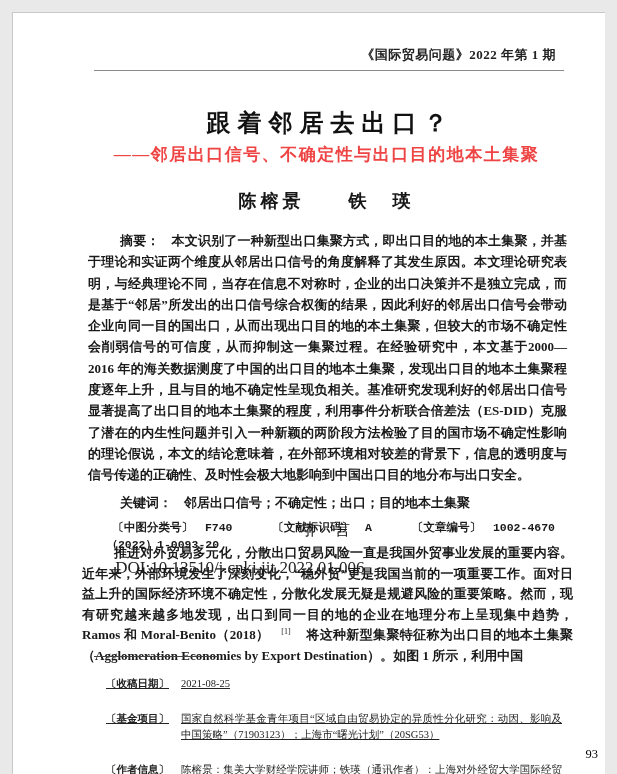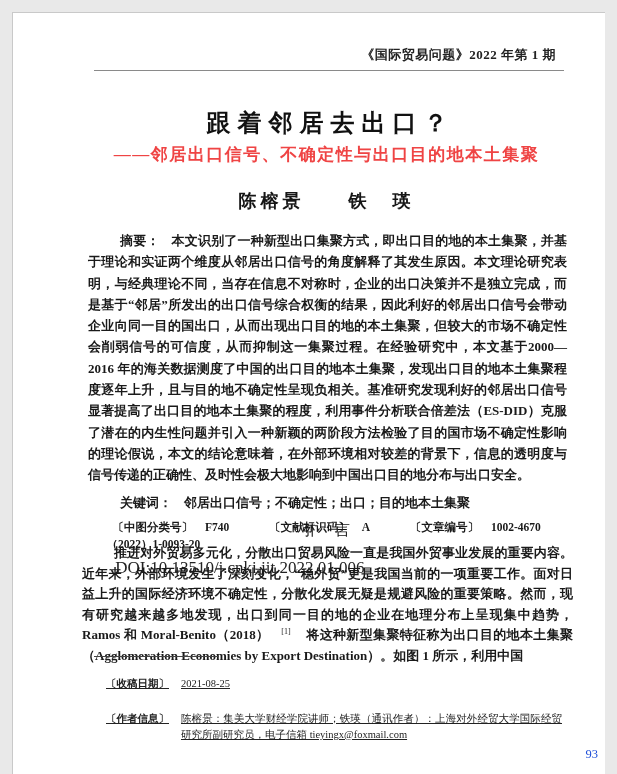--- a/index.html
+++ b/index.html
@@ -77,21 +77,21 @@
   }
   .abstract-block p.indent { text-indent: 2em; }
   .meta-line {
     margin-top: 1px;
     padding-left: 1.6em;
     font-size: 11.5px;
     font-weight: bold;
     line-height: 17px;
     text-align: left;
   }
-  .meta-line .sans { font-family: Liberation Serif, serif; font-weight: bold; text-align: right; }
+  .meta-line .sans { font-family: Liberation Mono, monospace; font-weight: bold; text-align: right; }
   .meta-line .gap { display: inline-block; width: 16px; }
   .doi-line {
     padding-left: 1.6em;
     font-size: 17px;
     font-weight: normal;
     line-height: 17px;
     text-align: left;
     color: #222;
   }
   .section-heading {
@@ -135,21 +135,21 @@
     color: #222;
   }
   .footnote-row { display: flex; align-items: flex-start; text-decoration: underline; }
   .footnote-label { flex: 0 0 62px; font-weight: bold; white-space: nowrap; }
   .footnote-text { flex: 1; text-align: justify; font-weight: 500; }
   .page-number {
     position: absolute;
     top: 728px;
     right: 24px;
     font-size: 12.5px;
-    color: #1d4ed8;
+    color: #000000;
   }
   .footer-line {
     position: absolute;
     bottom: 7px;
     left: 10px;
     right: 10px;
     display: flex;
     justify-content: space-between;
     font-size: 11.5px;
     color: #9b9b9b;
@@ -180,20 +180,24 @@
   <p class="intro-paragraph"><span>推进对外贸易多元化，分散出口贸易风险一直是我国外贸事业发展的重要内容。近年来，外部环境发生了深刻变化，“稳外贸”更是我国当前的一项重要工作。面对日益上升的国际经济环境不确定性，分散化发展无疑是规避风险的重要策略。然而，现有研究越来越多地发现，出口到同一目的地的企业在地理分布上呈现集中趋势，Ramos 和 Moral-Benito（2018）</span><sup>[1]</sup><span> 将这种新型集聚特征称为出口目的地本土集聚（Agglomeration Economies by Export Destination）。如图 1 所示，利用中国</span></p>
 
   <div class="footnote-rule"></div>
 
   <div class="footnotes">
     <div class="footnote-row">
       <span class="footnote-label">〔收稿日期〕</span>
       <span class="footnote-text">2021-08-25</span>
     </div>
     <div class="footnote-row">
+      <span class="footnote-label">〔基金项目〕</span>
+      <span class="footnote-text">国家自然科学基金青年项目“区域自由贸易协定的异质性分化研究：动因、影响及中国策略”（71903123）；上海市“曙光计划”（20SG53）</span>
+    </div>
+    <div class="footnote-row">
       <span class="footnote-label">〔作者信息〕</span>
       <span class="footnote-text">陈榕景：集美大学财经学院讲师；铁瑛（通讯作者）：上海对外经贸大学国际经贸研究所副研究员，电子信箱 tieyingx@foxmail.com</span>
     </div>
   </div>
 
   <div class="page-number">93</div>
 
 
 </div>
 

